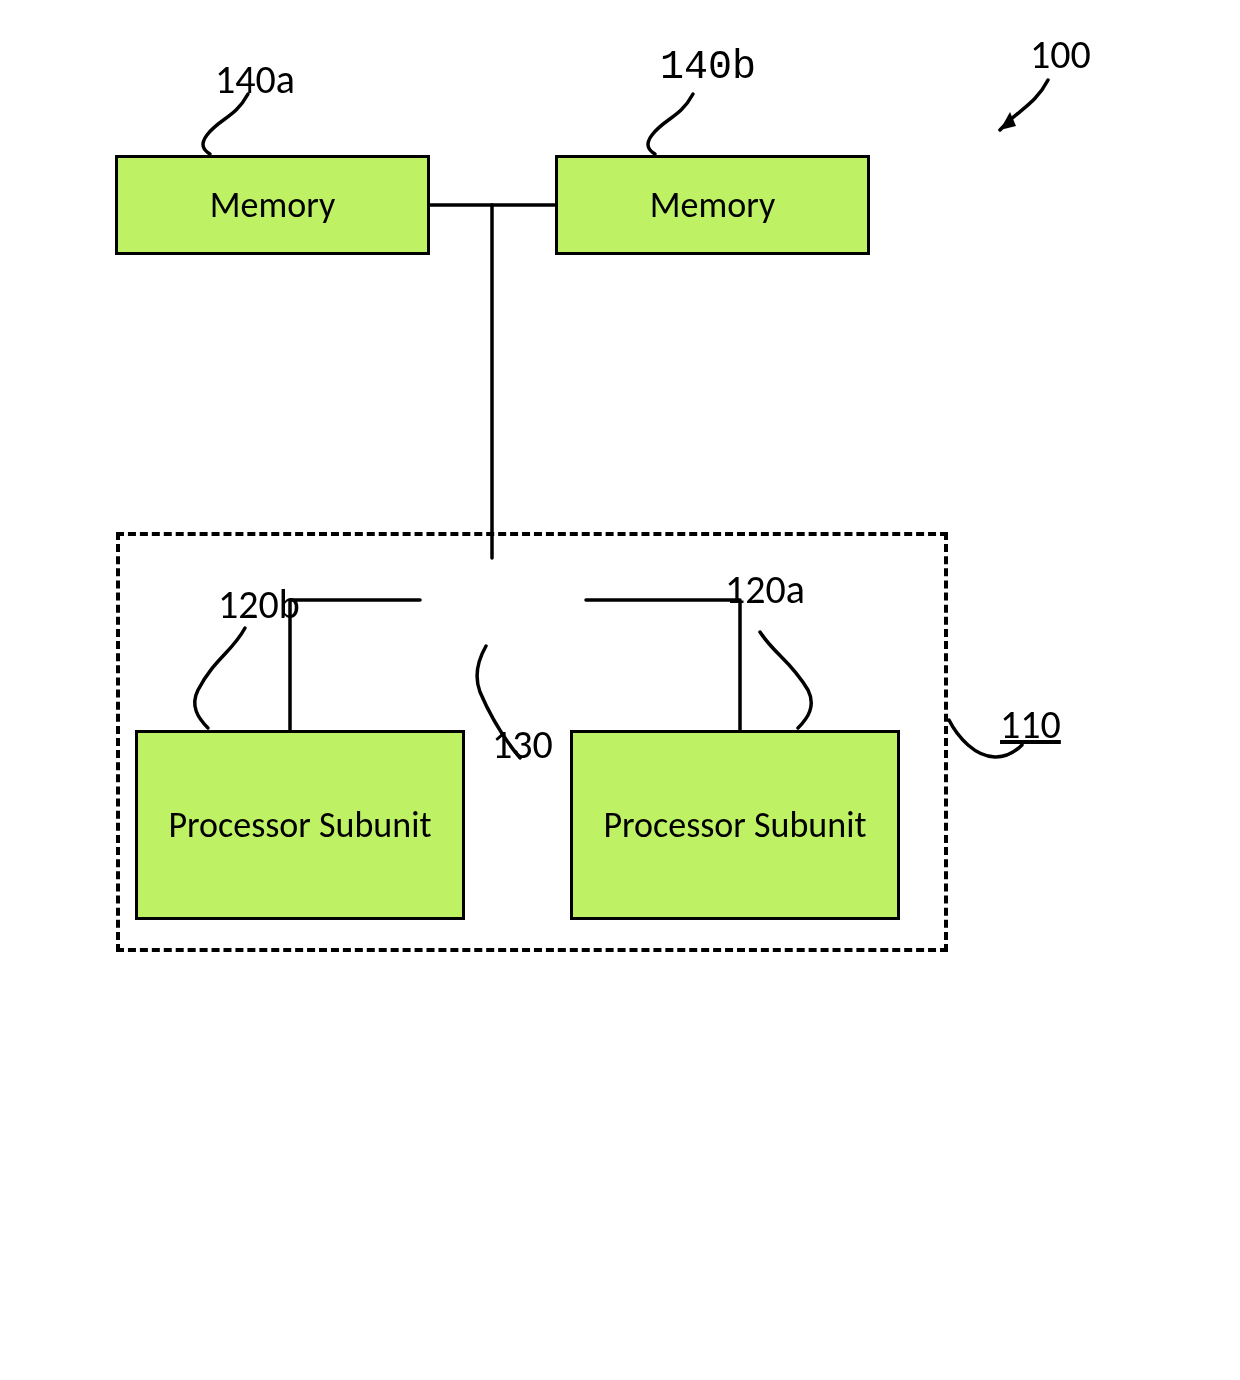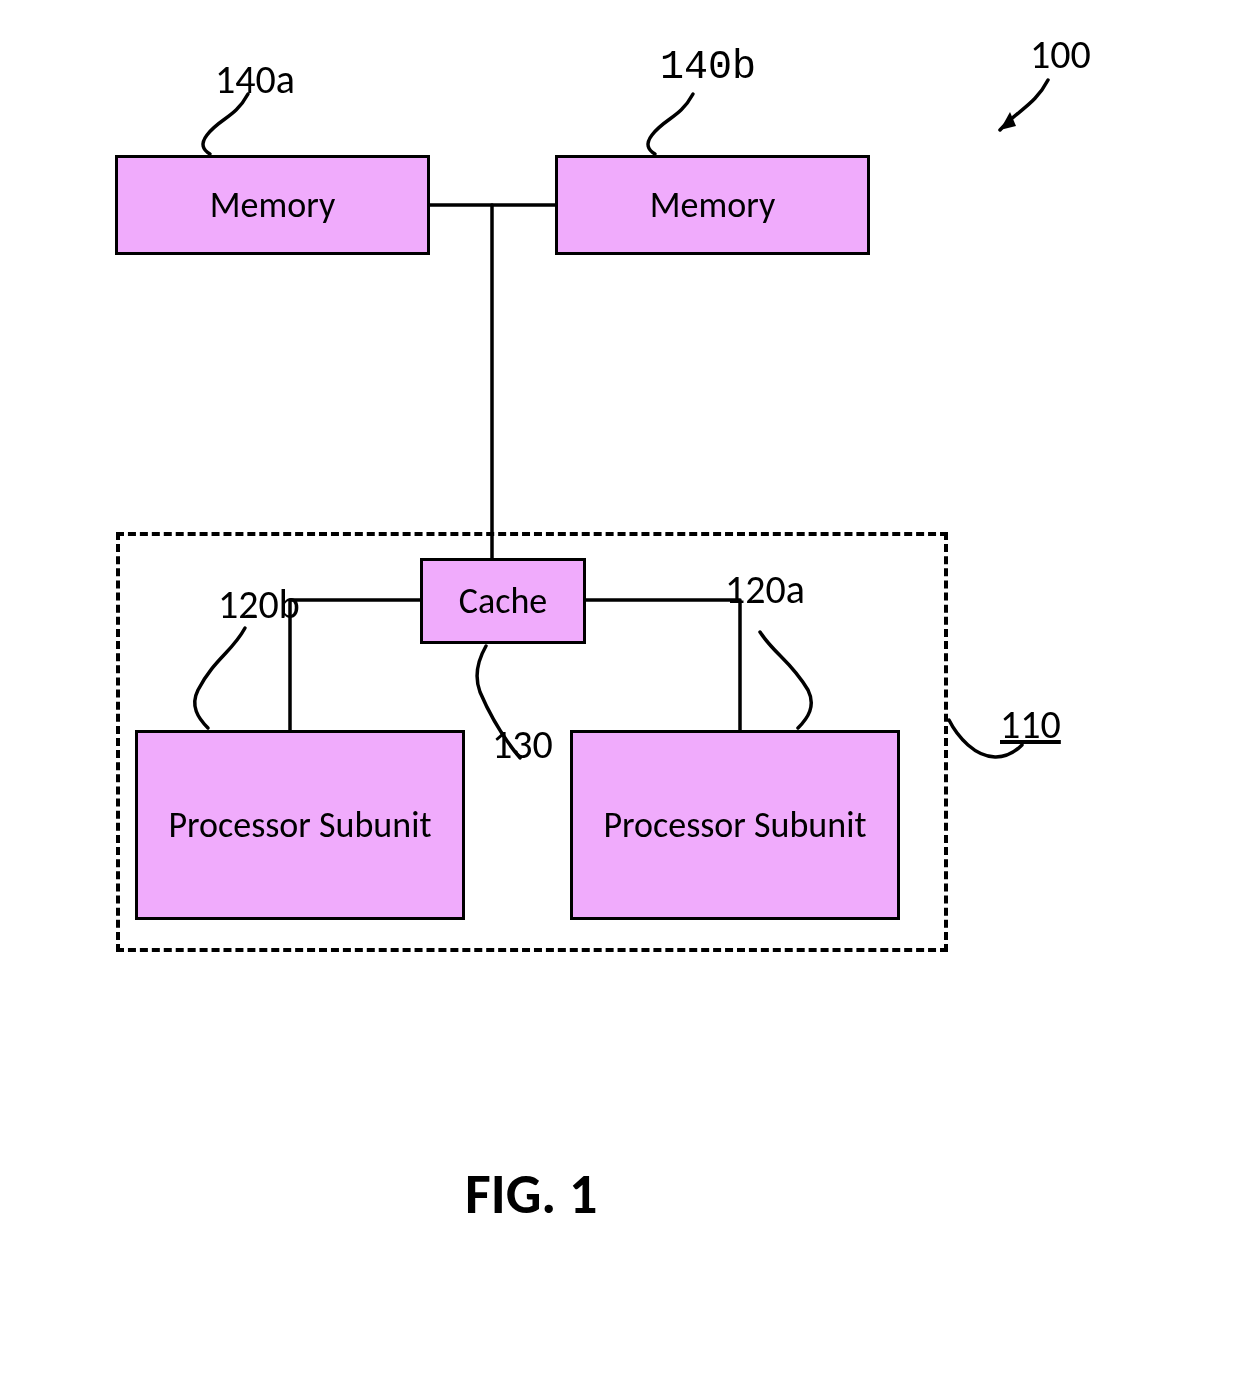--- a/index.html
+++ b/index.html
@@ -11,21 +11,21 @@
     font-family: "Calibri", "Segoe UI", Arial, sans-serif;
   }
   .canvas {
     position: relative;
     width: 1240px;
     height: 1380px;
   }
   .box {
     position: absolute;
     border: 3px solid #000;
-    background: #f0abfc;
+    background: #bef264;
     display: flex;
     align-items: center;
     justify-content: center;
     box-sizing: border-box;
   }
   .label-text {
     font-size: 36px;
     color: #000;
   }
   .dashed {
@@ -73,42 +73,38 @@
   <div class="box" style="left:115px; top:155px; width:315px; height:100px;">
     <span class="label-text">Memory</span>
   </div>
 
   <div class="box" style="left:555px; top:155px; width:315px; height:100px;">
     <span class="label-text">Memory</span>
   </div>
 
   <div class="dashed" style="left:116px; top:532px; width:832px; height:420px;"></div>
 
-  <div class="box" style="left:420px; top:558px; width:166px; height:86px;">
-    <span class="label-text">Cache</span>
-  </div>
 
   <div class="box" style="left:135px; top:730px; width:330px; height:190px;">
     <span class="label-text">Processor Subunit</span>
   </div>
 
   <div class="box" style="left:570px; top:730px; width:330px; height:190px;">
     <span class="label-text">Processor Subunit</span>
   </div>
 
   <div class="ref" style="left:215px; top:55px;">140a</div>
   <div class="ref" style="left:660px; top:45px;font-family:Liberation Mono, monospace;">140b</div>
   <div class="ref" style="left:1030px; top:30px;">100</div>
 
   <div class="ref" style="left:218px; top:580px;">120b</div>
   <div class="ref" style="left:725px; top:565px;">120a</div>
   <div class="ref" style="left:492px; top:720px;">130</div>
   <div class="ref" style="left:1000px; top:700px;text-decoration:underline;">110</div>
 
-  <div class="figlabel" style="left:465px; top:1160px;">FIG. 1</div>
 
   <svg class="overlay" viewBox="0 0 1240 1380">
 
     <line x1="430" y1="205" x2="555" y2="205"></line>
 
     <line x1="492" y1="205" x2="492" y2="558"></line>
 
     <polyline points="420,600 290,600 290,730"></polyline>
 
     <polyline points="586,600 740,600 740,730"></polyline>

